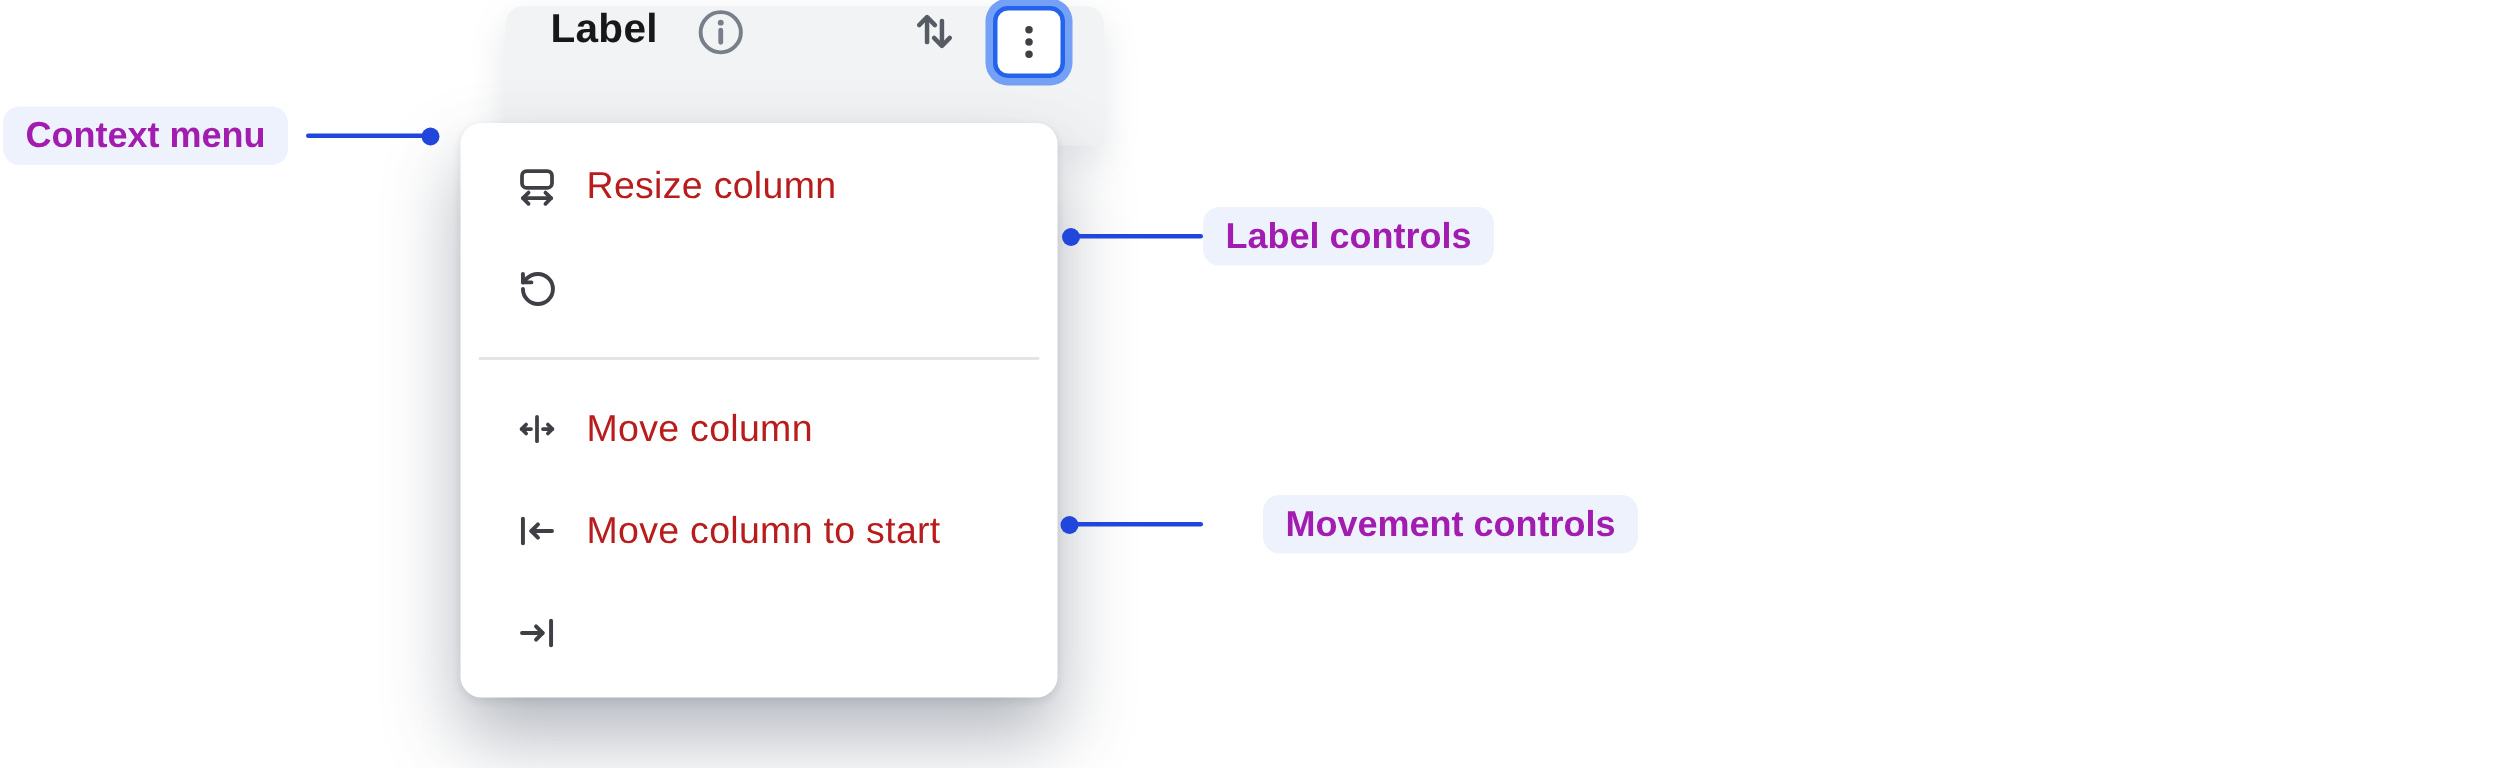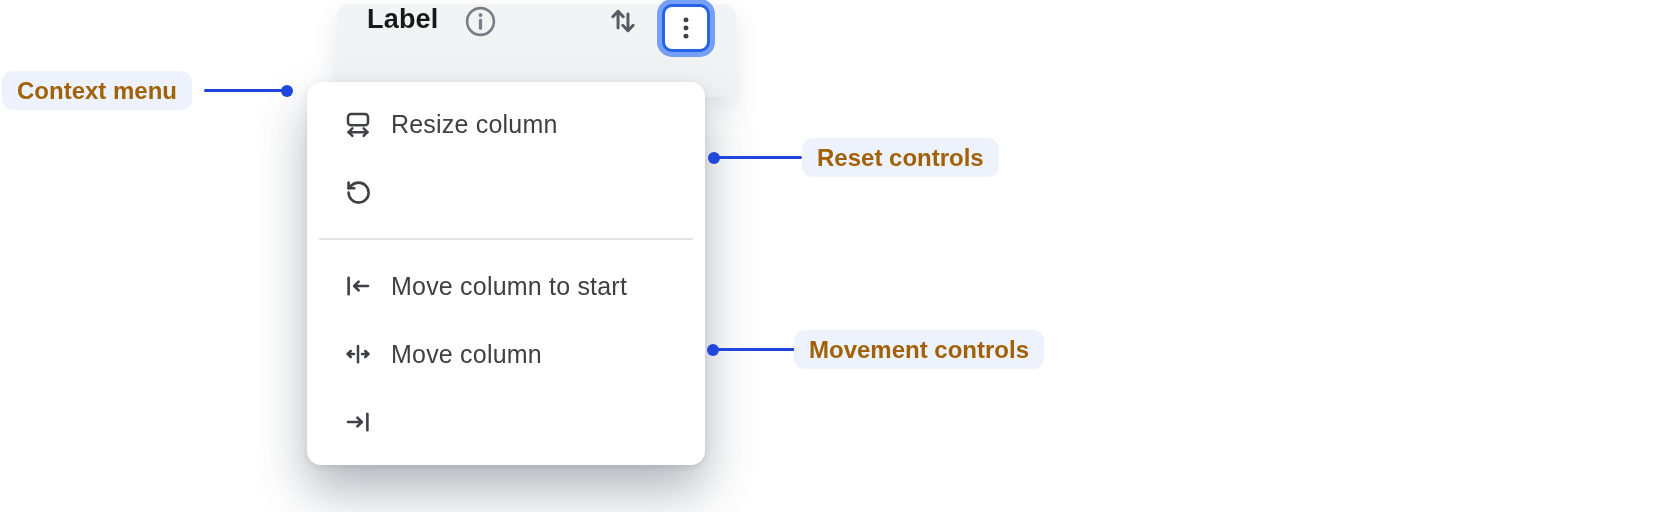--- a/index.html
+++ b/index.html
@@ -65,42 +65,42 @@
     cursor: pointer;
   }
   .menu-item .mi-icon {
     width: 30px; height: 30px;
     color: #3f4046;
     flex: 0 0 30px;
   }
   .menu-item .mi-label {
     margin-left: 18px;
     font-size: 25px;
-    color: #404040;
+    color: #b91c1c;
     letter-spacing: 0.2px;
   }
   .menu-divider {
     height: 2px;
     background: #e5e5e8;
     margin: 12px 12px;
     border-radius: 1px;
   }
 
   
   .ann-pill {
     position: absolute;
     height: 39px;
     display: inline-flex;
     align-items: center;
     padding: 0 15px;
     background: #edf2fd;
     border-radius: 11px;
     font-size: 24px;
     font-weight: 600;
-    color: #a16207;
+    color: #a21caf;
     white-space: nowrap;
   }
   .ann-line {
     position: absolute;
     height: 3px;
     background: #2146db;
     border-radius: 2px;
   }
   .ann-dot {
     position: absolute;
@@ -109,21 +109,21 @@
     background: #2146db;
   }
   .pill-context { left: 2px;   top: 71px;  }
   .line-context { left: 204px; top: 89px;  width: 84px; }
   .dot-context  { left: 281px; top: 85px;  }
 
   .pill-resize  { left: 802px; top: 138px; }
   .line-resize  { left: 714px; top: 156px; width: 88px; }
   .dot-resize   { left: 708px; top: 152px; }
 
-  .pill-move    { left: 794px; top: 330px; }
+  .pill-move    { left: 842px; top: 330px; }
   .line-move    { left: 713px; top: 348px; width: 89px; }
   .dot-move     { left: 707px; top: 344px; }
 
   svg { display: block; }
 </style>
 </head>
 <body>
 
 <div class="stage">
 
@@ -178,59 +178,59 @@
           <path d="M4.5 12.5a8 8 0 1 0 8-8 8.6 8.6 0 0 0-6 2.45L4.5 9"></path>
           <path d="M4.5 4.5V9h4.5"></path>
         </svg>
       </span>
     </div>
 
     <div class="menu-divider"></div>
 
     <div class="menu-item">
       <span class="mi-icon icon">
-        <svg width="30" height="30" viewBox="0 0 24 24" fill="none" stroke="currentColor" stroke-width="2.1" stroke-linecap="round" stroke-linejoin="round">
-          <line x1="4.5" y1="5.5" x2="4.5" y2="18.5"></line>
-          <line x1="20" y1="12" x2="9" y2="12"></line>
-          <polyline points="12.5 8.5 9 12 12.5 15.5"></polyline>
-        </svg>
-      </span>
-      <span class="mi-label">Move column to start</span>
-    </div>
-
-    <div class="menu-item">
-      <span class="mi-icon icon">
         <svg width="30" height="30" viewBox="0 0 24 24" fill="none" stroke="currentColor" stroke-width="2" stroke-linecap="round" stroke-linejoin="round">
           <line x1="12" y1="5.5" x2="12" y2="18.5"></line>
           <line x1="8.8" y1="12" x2="3.8" y2="12"></line>
           <polyline points="6.2 9.6 3.8 12 6.2 14.4"></polyline>
           <line x1="15.2" y1="12" x2="20.2" y2="12"></line>
           <polyline points="17.8 9.6 20.2 12 17.8 14.4"></polyline>
         </svg>
       </span>
       <span class="mi-label">Move column</span>
     </div>
 
     <div class="menu-item">
       <span class="mi-icon icon">
         <svg width="30" height="30" viewBox="0 0 24 24" fill="none" stroke="currentColor" stroke-width="2.1" stroke-linecap="round" stroke-linejoin="round">
+          <line x1="4.5" y1="5.5" x2="4.5" y2="18.5"></line>
+          <line x1="20" y1="12" x2="9" y2="12"></line>
+          <polyline points="12.5 8.5 9 12 12.5 15.5"></polyline>
+        </svg>
+      </span>
+      <span class="mi-label">Move column to start</span>
+    </div>
+
+    <div class="menu-item">
+      <span class="mi-icon icon">
+        <svg width="30" height="30" viewBox="0 0 24 24" fill="none" stroke="currentColor" stroke-width="2.1" stroke-linecap="round" stroke-linejoin="round">
           <line x1="19.5" y1="5.5" x2="19.5" y2="18.5"></line>
           <line x1="4" y1="12" x2="15" y2="12"></line>
           <polyline points="11.5 8.5 15 12 11.5 15.5"></polyline>
         </svg>
       </span>
     </div>
 
   </div>
 
   <span class="ann-pill pill-context">Context menu</span>
   <span class="ann-line line-context"></span>
   <span class="ann-dot dot-context"></span>
 
   <span class="ann-dot dot-resize"></span>
   <span class="ann-line line-resize"></span>
-  <span class="ann-pill pill-resize">Reset controls</span>
+  <span class="ann-pill pill-resize">Label controls</span>
 
   <span class="ann-dot dot-move"></span>
   <span class="ann-line line-move"></span>
   <span class="ann-pill pill-move">Movement controls</span>
 
 </div>
 
 </body></html>

